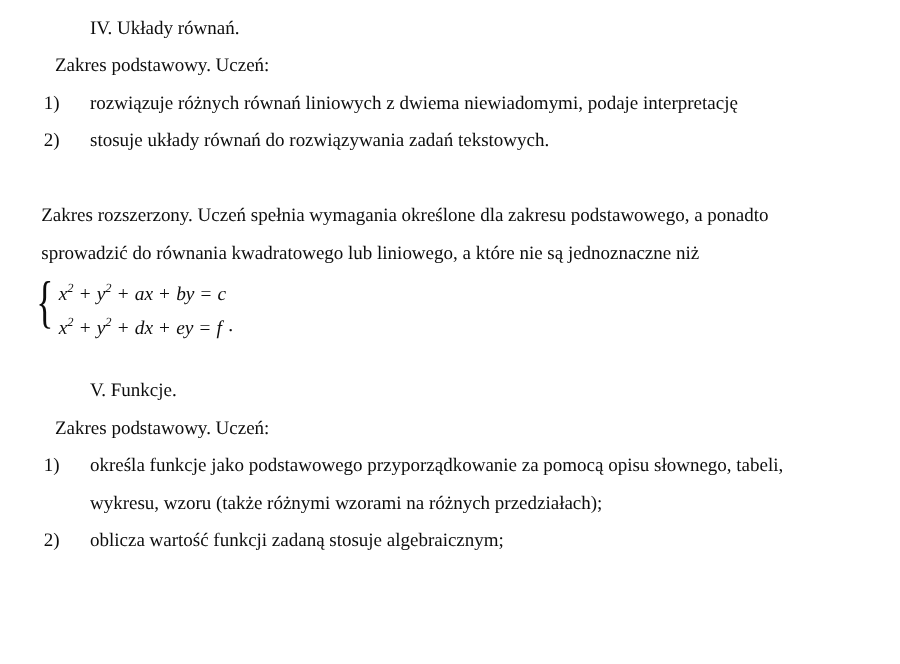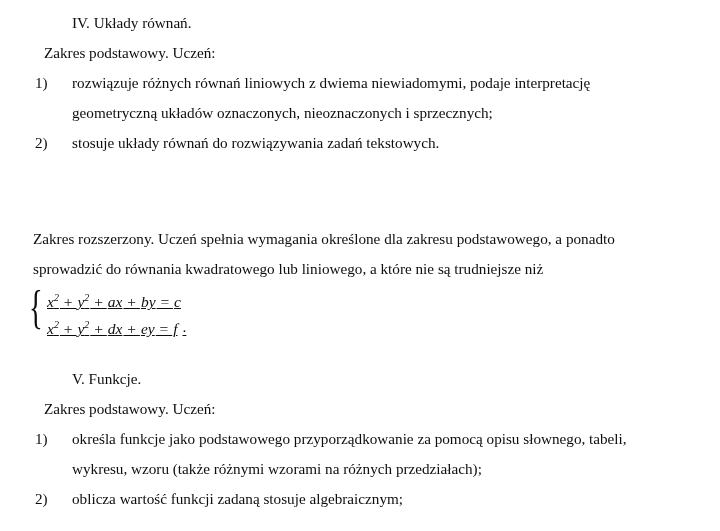--- a/index.html
+++ b/index.html
@@ -42,21 +42,20 @@
     line-height: 30px;
     margin-left: 11px;
   }
 
   
   .para {
     font-size: 15.2px;
     line-height: 30px;
     text-align: justify;
     text-justify: inter-word;
-    margin-top: 36px;
   }
 
   
   .list {
     margin: 0;
     padding: 0;
     list-style: none;
   }
   .list-item {
     position: relative;
@@ -98,21 +97,20 @@
   .eq-rows {
     position: absolute;
     left: 14px;
     top: 0;
   }
   .eq-row {
     font-style: italic;
     font-size: 15.5px;
     line-height: 23px;
     white-space: nowrap;
-    text-decoration: underline;
   }
   .eq-row .op { font-style: normal; padding: 0 1px; }
   .eq-row sup {
     font-size: 10px;
     vertical-align: super;
     font-style: italic;
   }
   .eq-period {
     font-style: normal;
     font-size: 15.5px;
@@ -130,33 +128,30 @@
     <div class="heading">IV. Układy równań.</div>
 
     <div class="lead">Zakres podstawowy. Uczeń:</div>
 
     <ol class="list">
       <li class="list-item">
         <span class="marker">1)</span>
         <span class="item-text">rozwiązuje różnych równań liniowych z dwiema niewiadomymi, podaje interpretację</span>
       </li>
       <li class="list-item no-justify">
-        <span class="item-text">geometryczną układów oznaczonych, nieoznaczonych i sprzecznych;</span>
-      </li>
-      <li class="list-item no-justify">
         <span class="marker">2)</span>
         <span class="item-text">stosuje układy równań do rozwiązywania zadań tekstowych.</span>
       </li>
     </ol>
 
     <div class="gap-large"></div>
 
     <div class="para">
       <div>Zakres rozszerzony. Uczeń spełnia wymagania określone dla zakresu podstawowego, a ponadto</div>
-      <div>sprowadzić do równania kwadratowego lub liniowego, a które nie są trudniejsze niż</div>
+      <div>sprowadzić do równania kwadratowego lub liniowego, a które nie są jednoznaczne niż</div>
     </div>
 
     <div class="equation-block">
       <span class="eq-brace">{</span>
       <div class="eq-rows">
         <div class="eq-row">
           <span>x<sup>2</sup><span class="op"> + </span>y<sup>2</sup><span class="op"> + </span>ax<span class="op"> + </span>by<span class="op"> = </span>c</span>
         </div>
         <div class="eq-row">
           <span>x<sup>2</sup><span class="op"> + </span>y<sup>2</sup><span class="op"> + </span>dx<span class="op"> + </span>ey<span class="op"> = </span>f</span><span class="eq-period">.</span>

